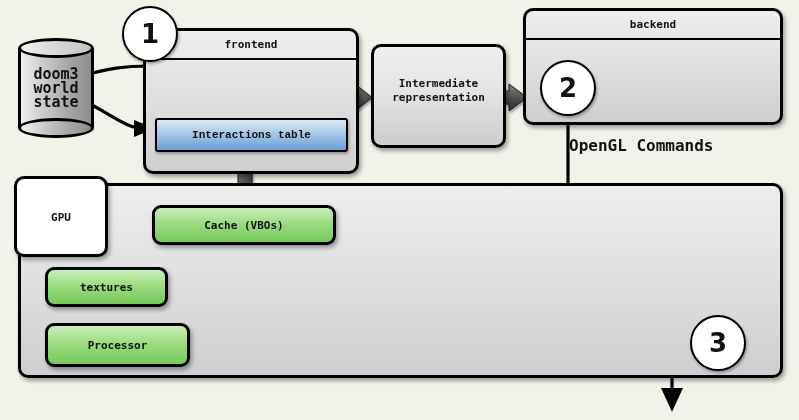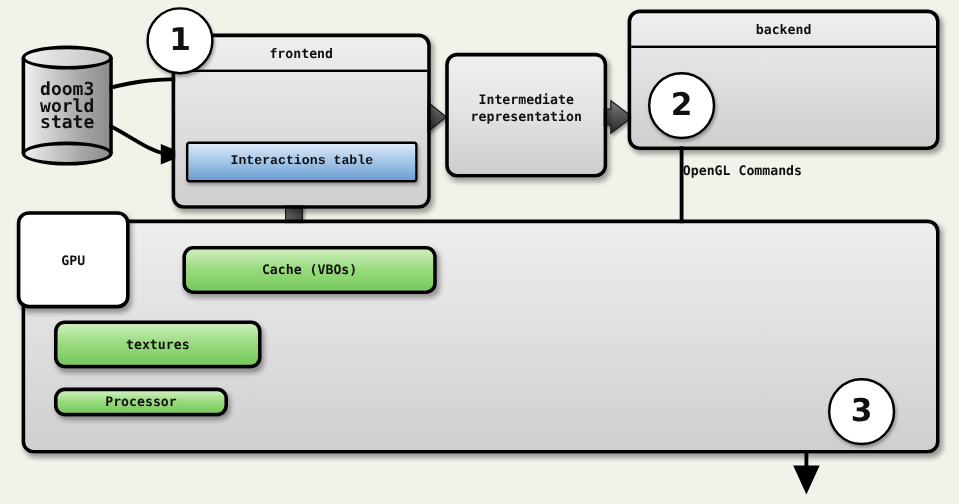--- a/index.html
+++ b/index.html
@@ -78,21 +78,21 @@
     font-size: 11px;
     font-weight: bold;
     color: #111;
     white-space: pre;
   }
   .node-text.two-line { line-height: 14px; }
 
   
   .free-label {
     position: absolute;
-    font-size: 11px;
+    font-size: 16px;
     font-weight: bold;
     color: #111;
     white-space: pre;
   }
 
   
   .callout {
     position: absolute;
     box-sizing: border-box;
     border: 2px solid #000;
@@ -237,29 +237,29 @@
       <path d="M 661 388 L 683 388 L 672 412 z" fill="#000"></path>
     </g>
 
     <g>
       <line x1="28" y1="243" x2="28" y2="376" stroke="#000" stroke-width="3.2"></line>
     </g>
   </svg>
 
   <div class="box panel" style="left:18px; top:183px; width:765px; height:195px;"></div>
 
-  <div class="box node-green" style="left:152px; top:205px; width:212px; height:40px;">
+  <div class="box node-green" style="left:152px; top:205px; width:184px; height:40px;">
     <div class="node-text">Cache (VBOs)</div>
   </div>
 
-  <div class="box node-green" style="left:45px; top:267px; width:173px; height:40px;text-decoration:underline;">
+  <div class="box node-green" style="left:45px; top:267px; width:123px; height:40px;text-decoration:underline;">
     <div class="node-text">textures</div>
   </div>
 
-  <div class="box node-green" style="left:45px; top:323px; width:145px; height:24px;">
+  <div class="box node-green" style="left:45px; top:323px; width:145px; height:44px;">
     <div class="node-text">Processor</div>
   </div>
 
   <div class="box node-white" style="left:14px; top:176px; width:94px; height:81px; z-index:25;">
     <div class="node-text">GPU</div>
   </div>
 
   <div class="box panel" style="left:143px; top:28px; width:216px; height:146px; z-index:10;">
     <div class="panel-header">frontend</div>
   </div>

